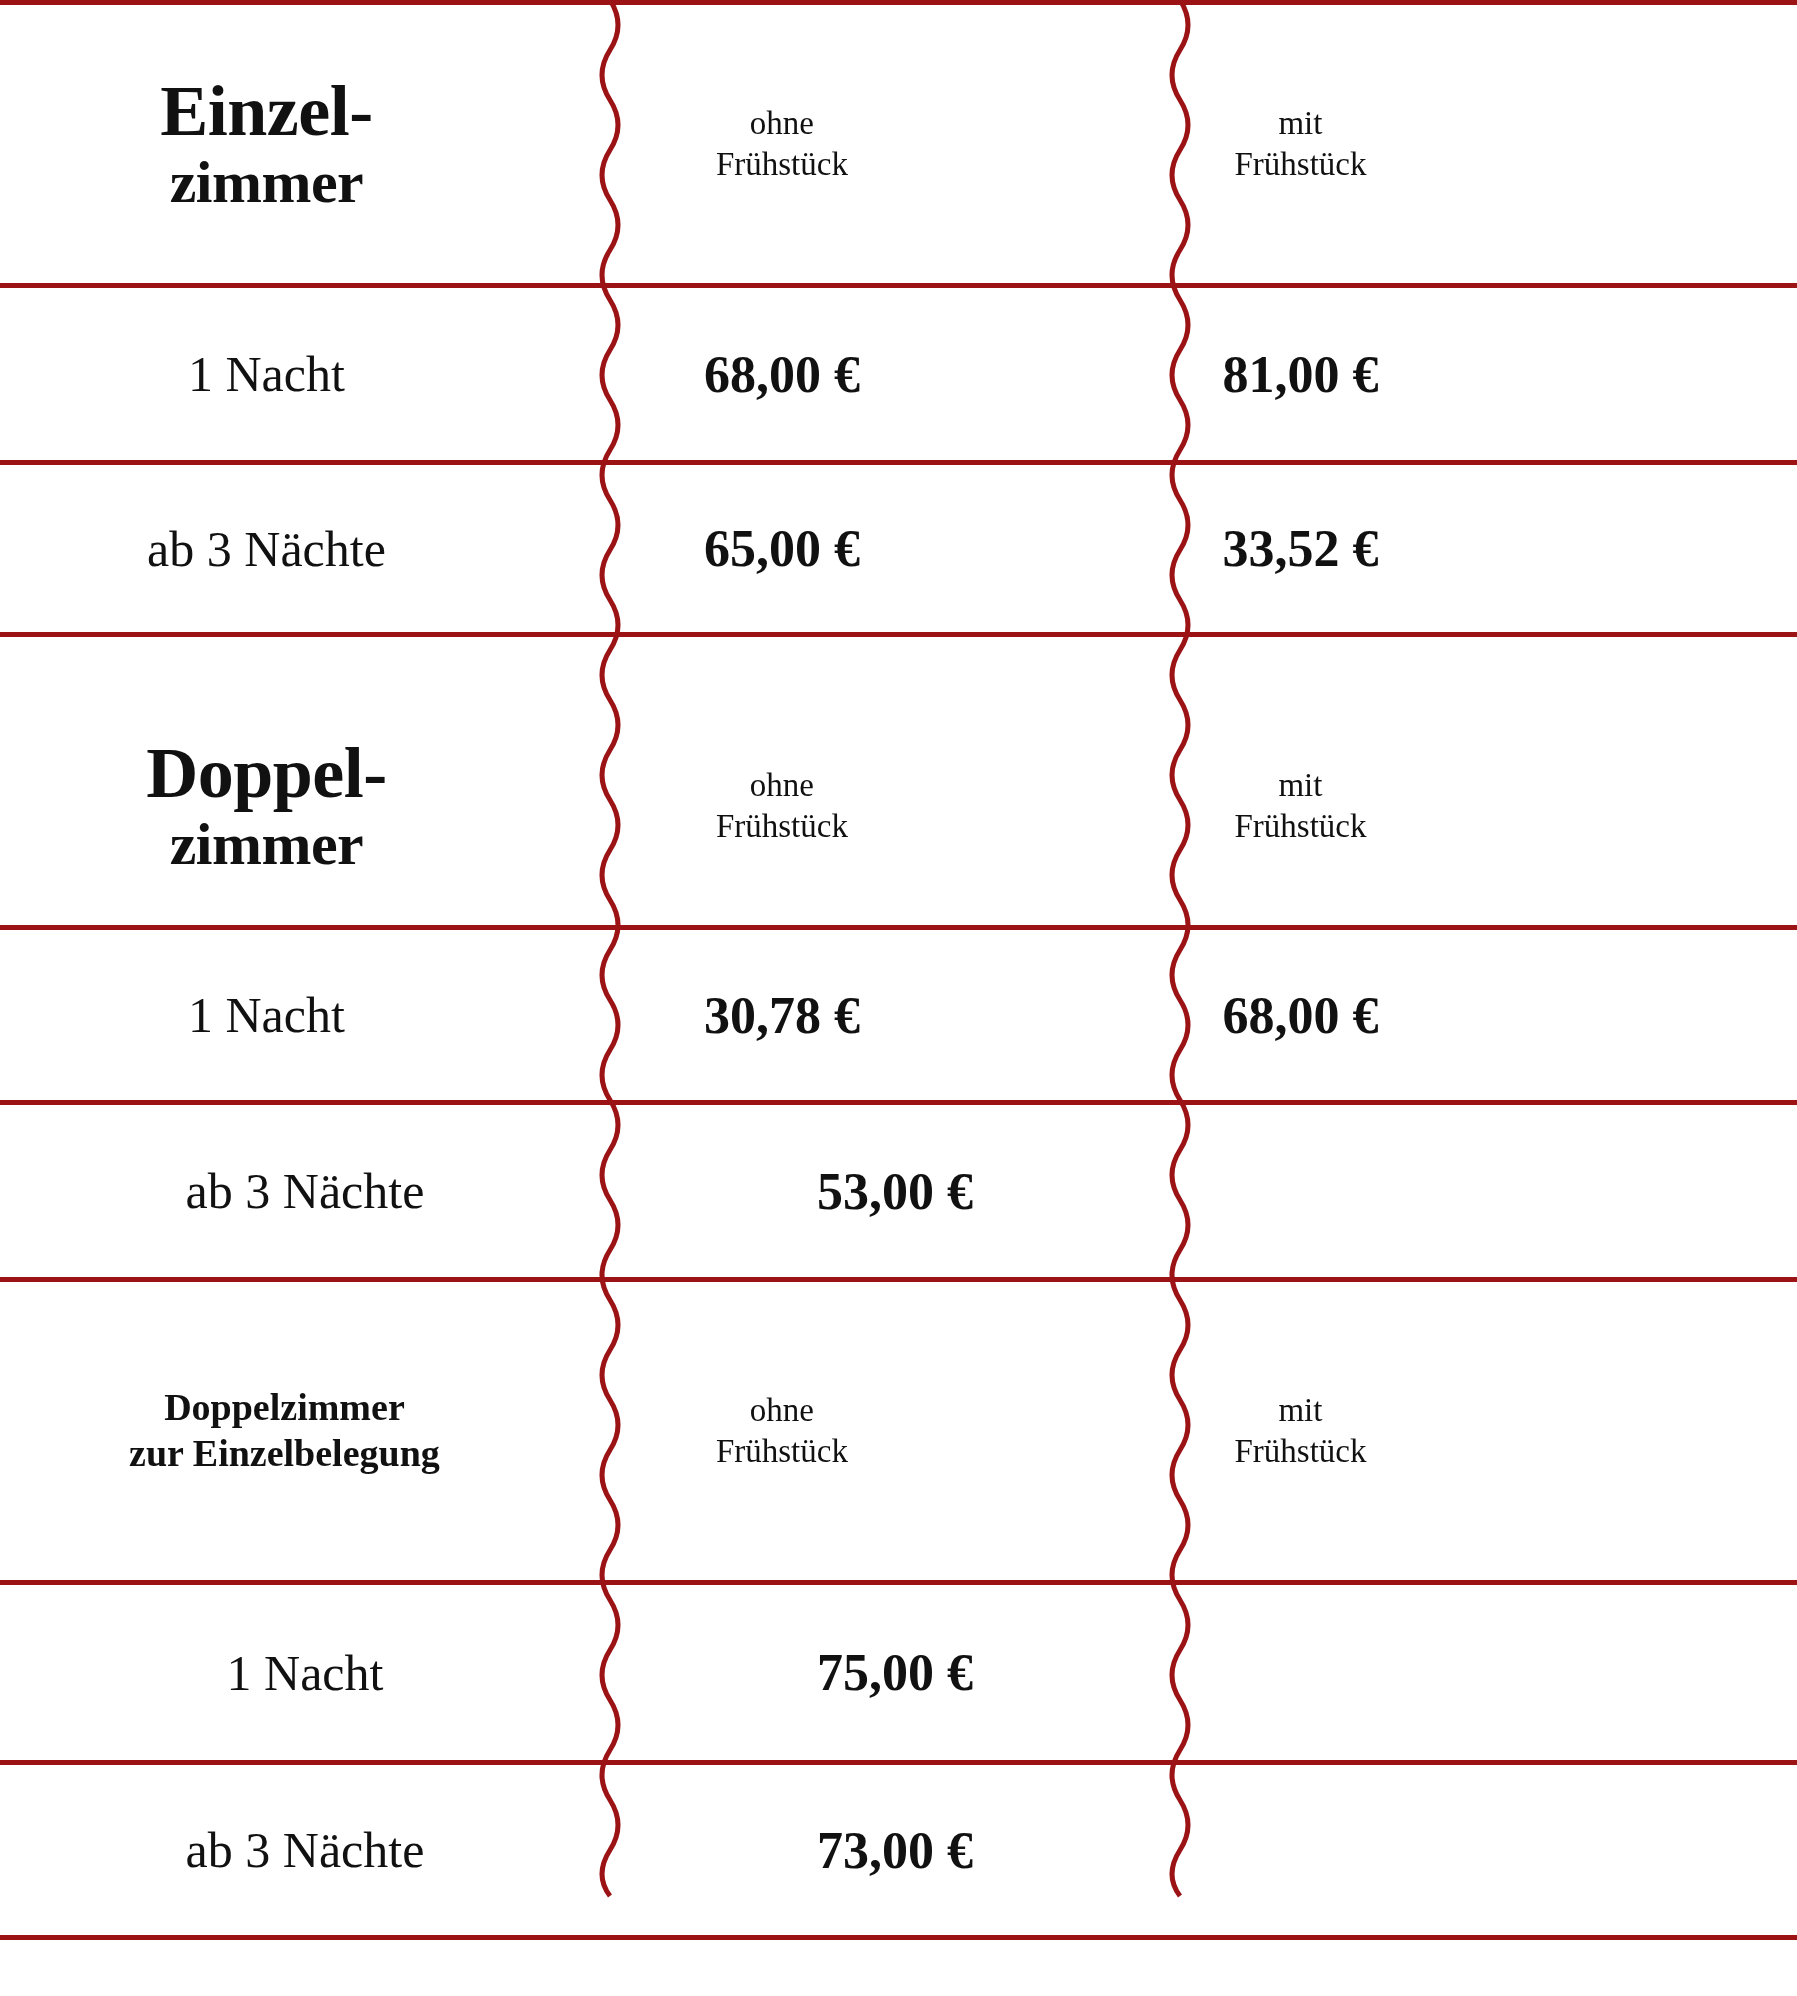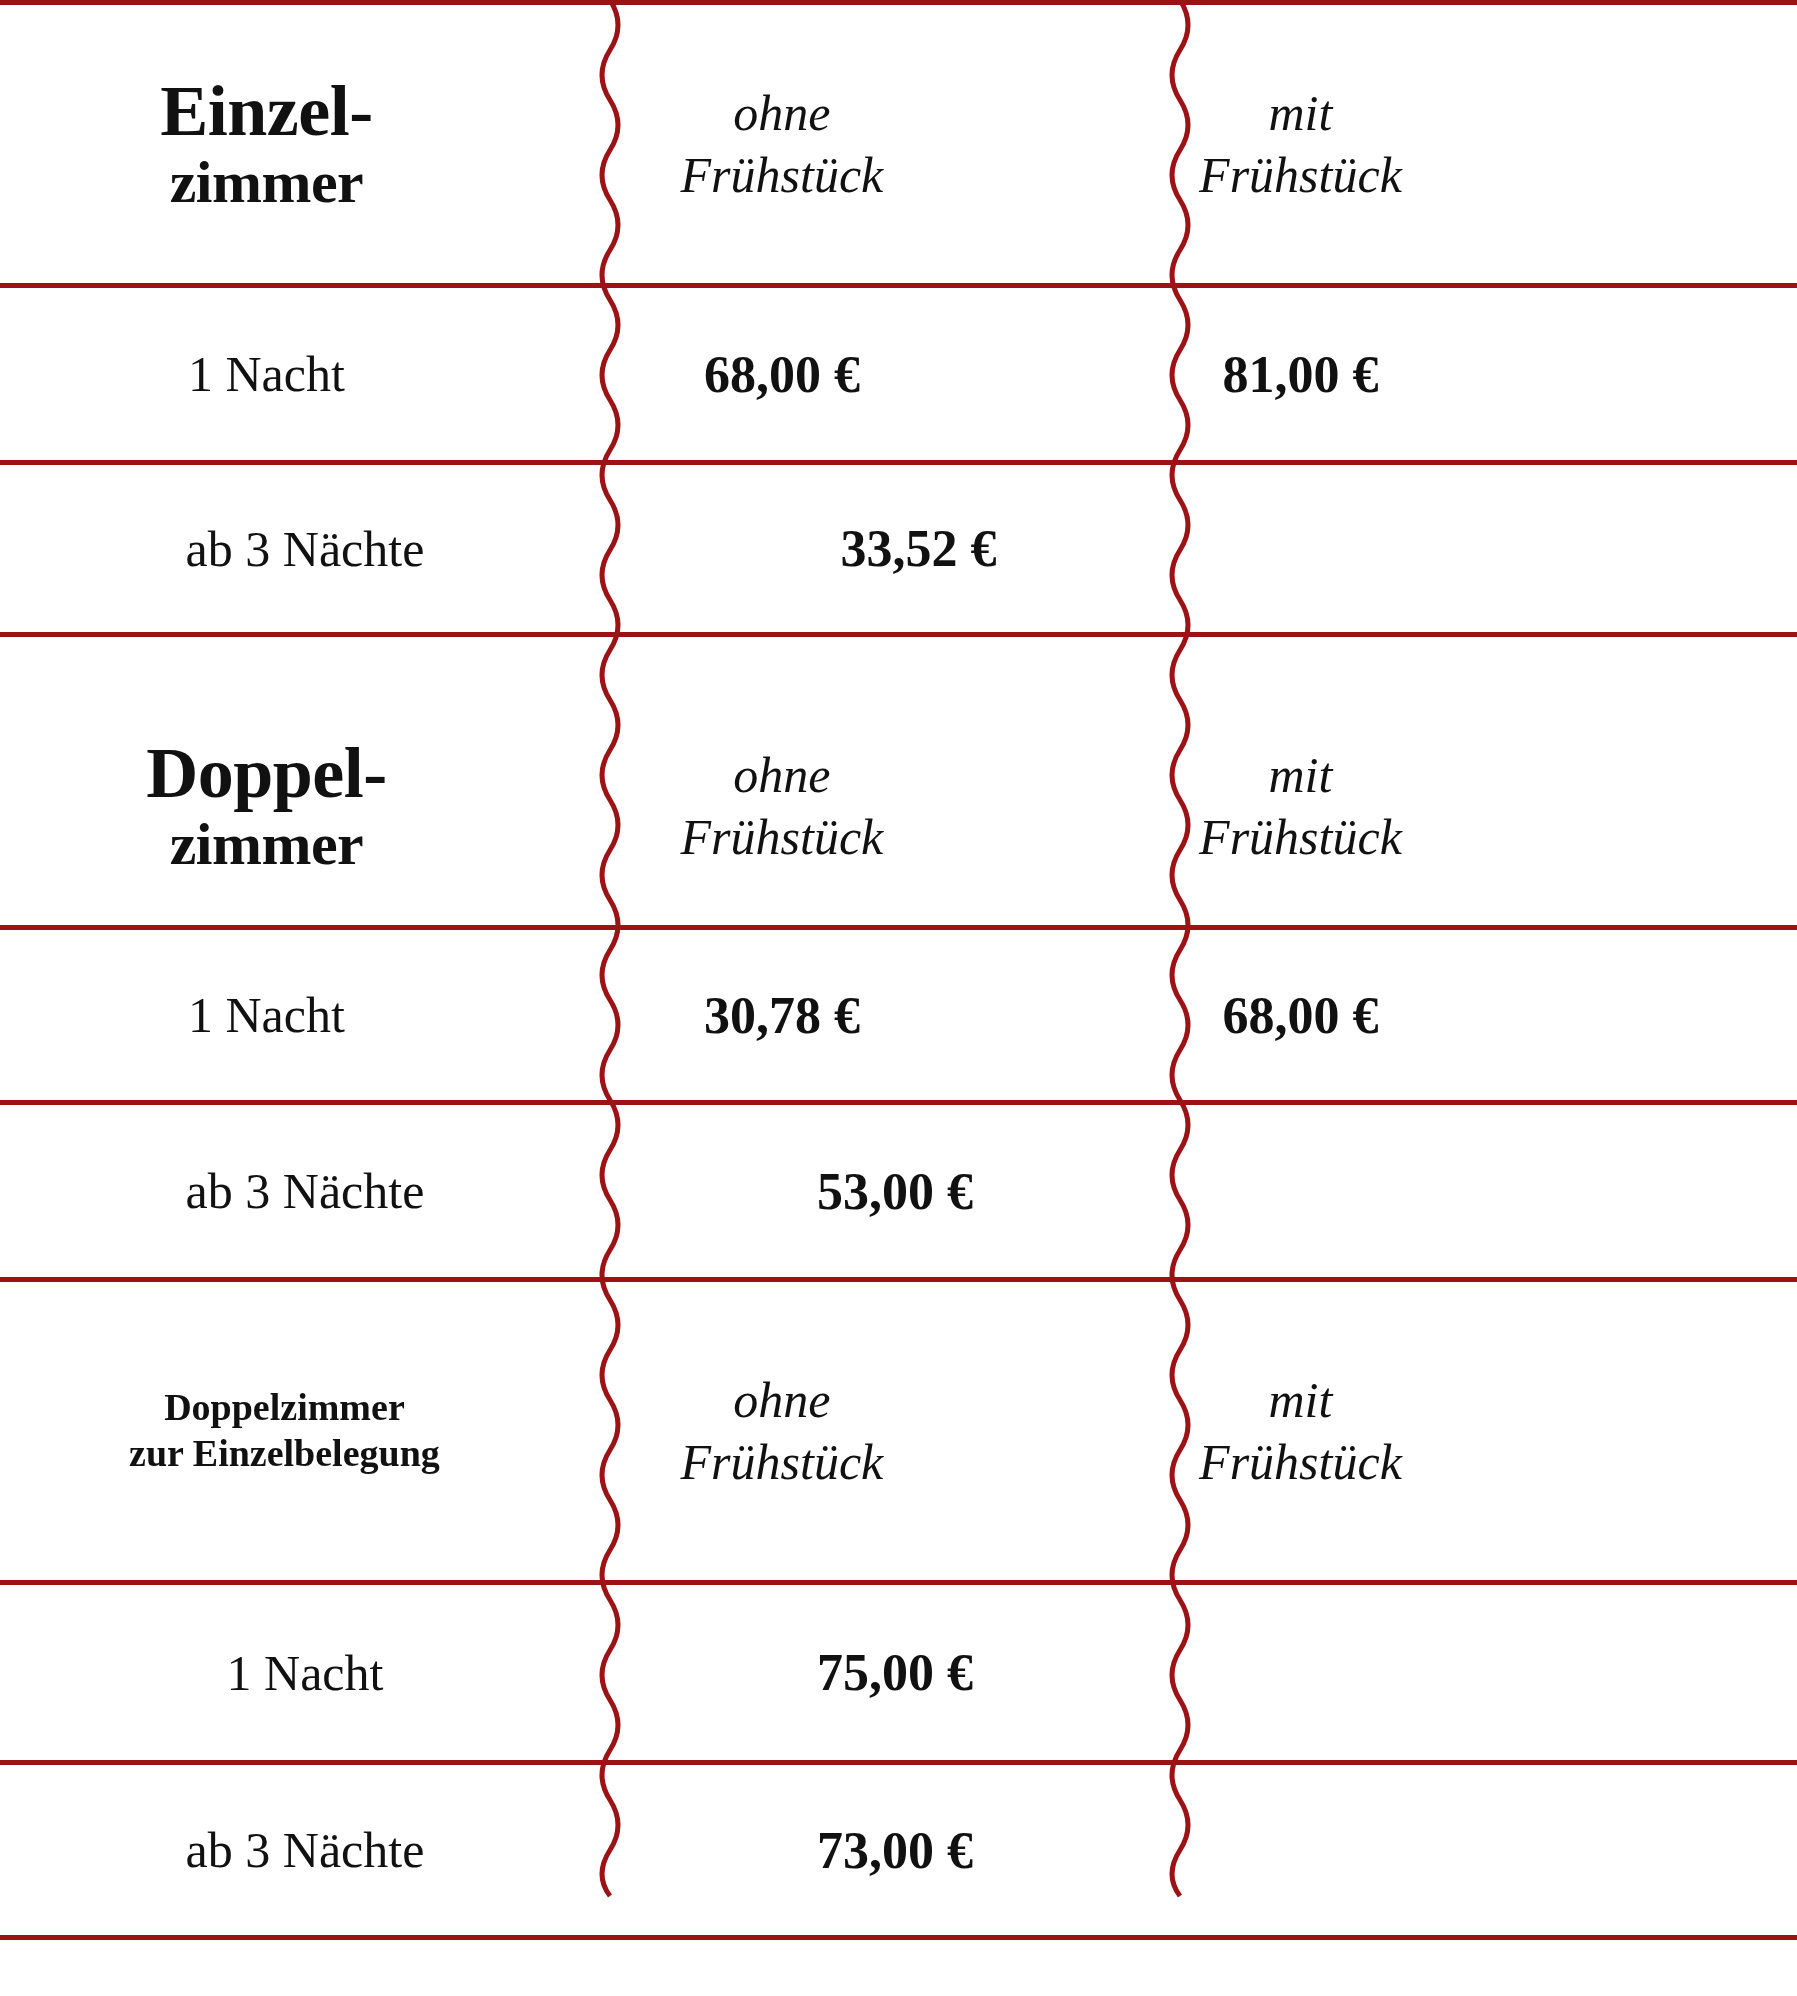--- a/index.html
+++ b/index.html
@@ -74,24 +74,23 @@
   .cat-title small {
     display: block;
   }
   .cat-title-sm {
     font-weight: bold;
     font-size: 38px;
     line-height: 1.2;
     margin-left: 36px;
   }
   .head-opt {
-    font-size: 50px;
+    font-size: 33px;
     line-height: 1.25;
     font-weight: normal;
-    font-style: italic;
   }
   .row-label {
     font-size: 50px;
     font-weight: normal;
   }
   .price {
     font-size: 52px;
     font-weight: bold;
   }
 </style>
@@ -173,20 +172,23 @@
     </div>
     <div class="cell c-right">
       <span class="price">81,00 €</span>
     </div>
   </div>
 
   <div class="row" style="top:465px; height:167px;">
     <div class="cell c-label">
       <span class="row-label">ab 3 Nächte</span>
     </div>
+    <div class="cell c-mid">
+      <span class="price">65,00 €</span>
+    </div>
     <div class="cell c-right">
       <span class="price">33,52 €</span>
     </div>
   </div>
 
   <div class="row" style="top:662px; height:288px;">
     <div class="cell c-label">
       <div class="cat-title">
         <span>Doppel-</span>
         <small>zimmer</small>

